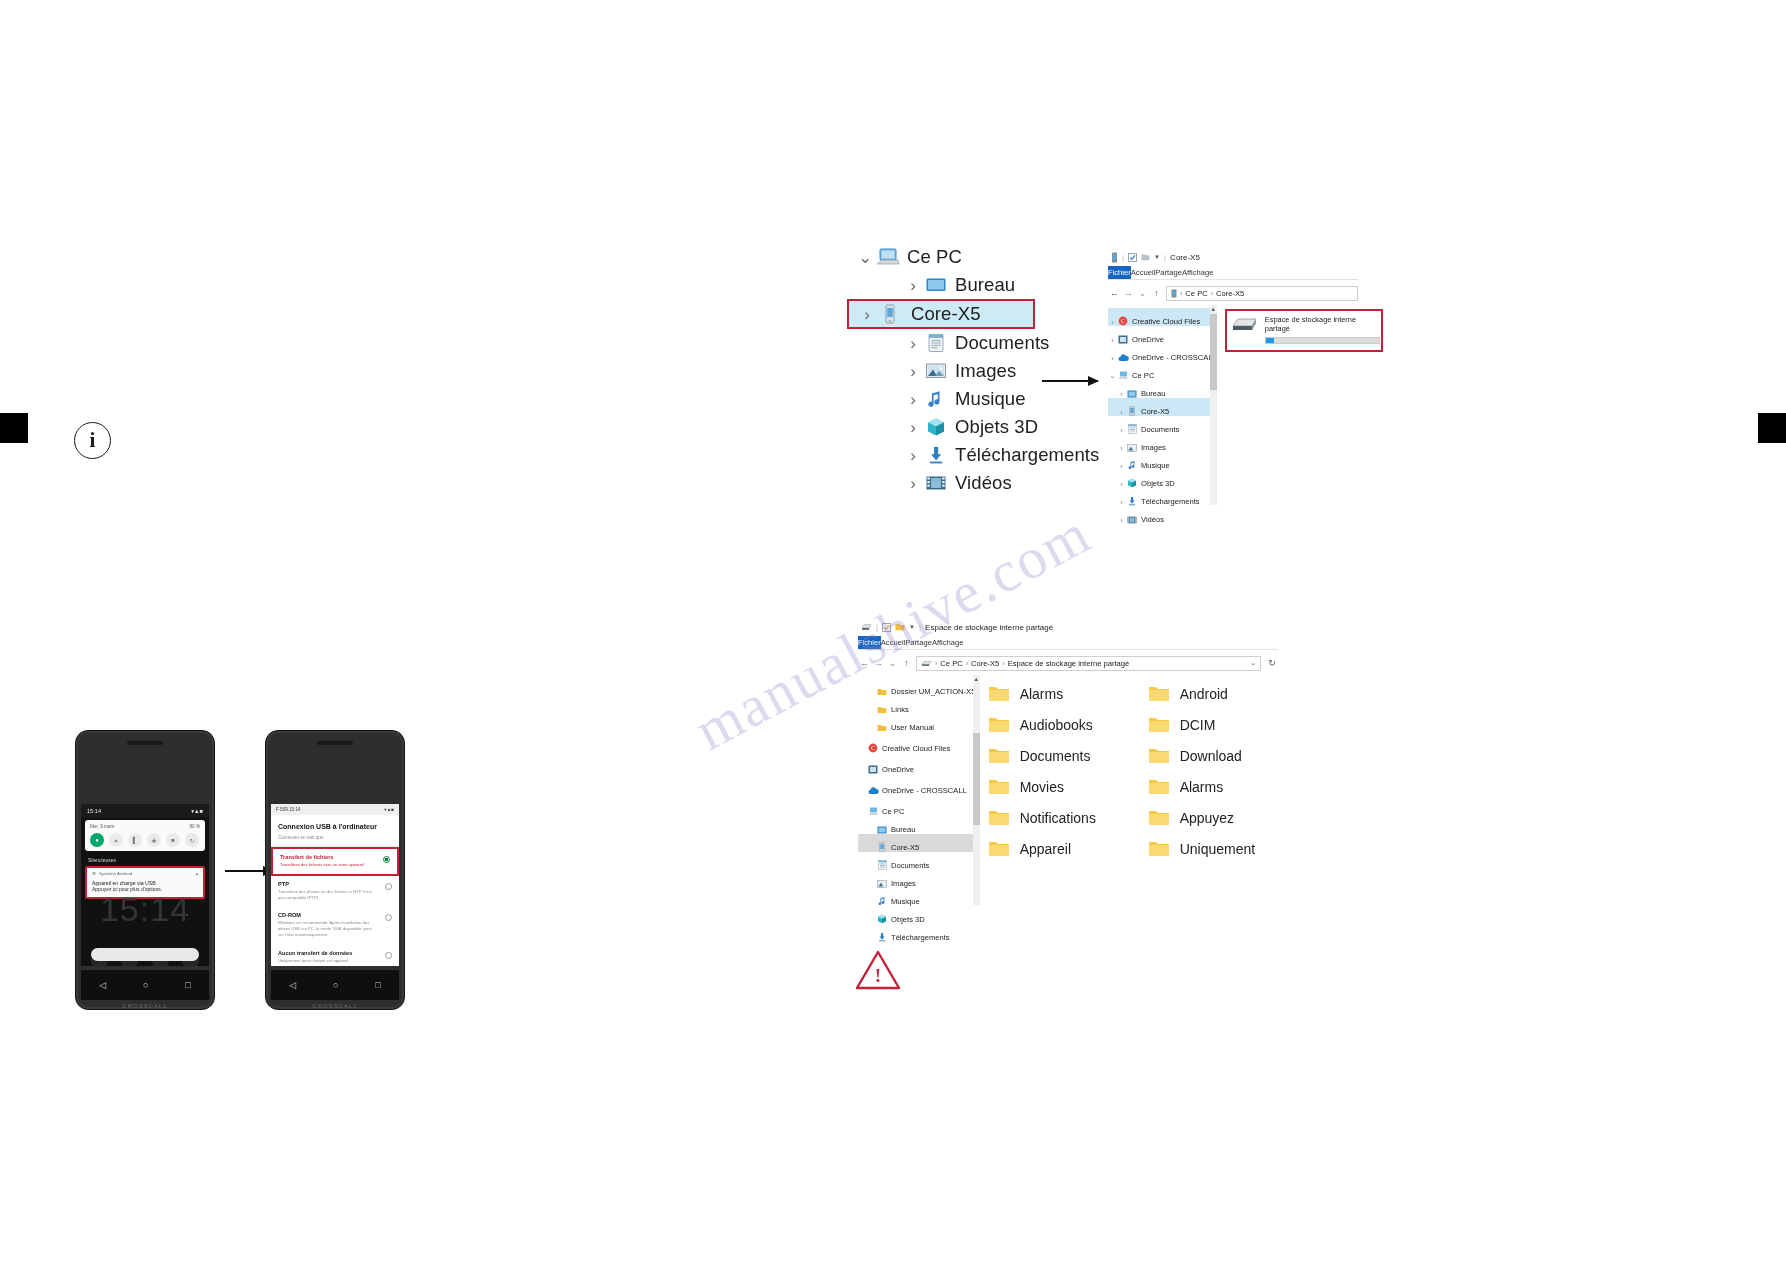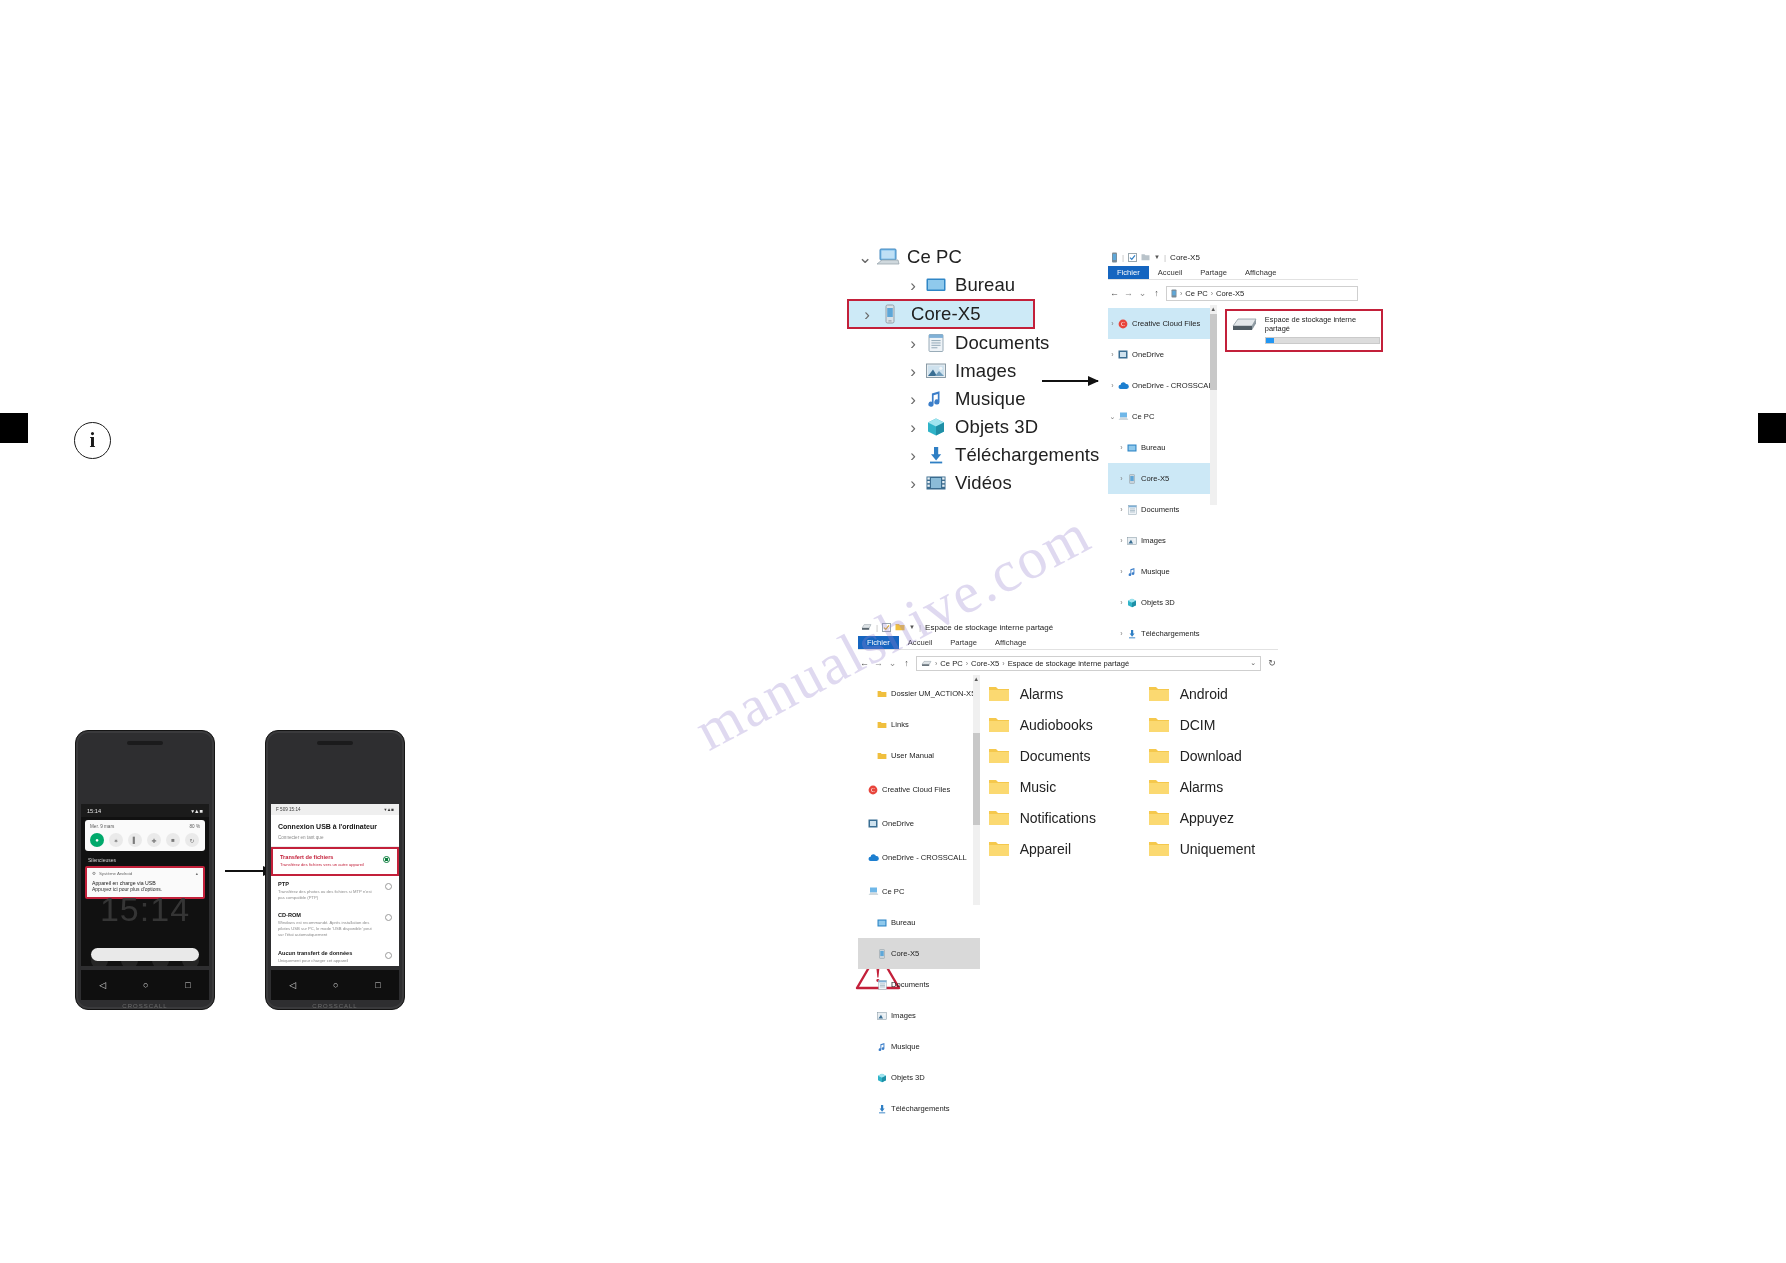--- a/index.html
+++ b/index.html
@@ -64,39 +64,39 @@
     border-bottom:5px solid transparent;
   }
 
   
   .exp1 { position:absolute; left:1108px; top:250px; width:250px; }
   .exp2 { position:absolute; left:858px; top:620px; width:420px; }
 
   .exp-titlebar { display:flex; align-items:center; gap:4px; height:14px; font-size:8px; color:#222; padding-left:3px;}
   .exp-titlebar .sep { color:#b9b9b9; }
   .exp-ribbon { display:flex; align-items:flex-end; height:14px; margin-top:2px; border-bottom:1px solid #e2e2e2;}
-  .exp-ribbon .tab { font-size:7.6px; padding:2px 9px; color:#333; }
+  .exp-ribbon .tab { font-size:7.6px; padding:2px 0; color:#333; }
   .exp-ribbon .tab.active { background:#1565c0; color:#fff; }
   .exp-addr { display:flex; align-items:center; height:18px; margin-top:4px; gap:5px; padding-left:2px;}
   .exp-addr .nav { font-size:9px; color:#8a8a8a; width:9px; text-align:center; }
   .exp-addr .nav.on { color:#555; }
   .exp-addrbox {
     flex:1; height:15px; border:1px solid #cfcfcf; background:#fff;
     display:flex; align-items:center; gap:3px; font-size:7.6px; color:#222; padding:0 4px;
   }
   .exp-addrbox .crumb-sep { color:#777; font-size:7px; }
   .exp-refresh { font-size:9px; color:#555; width:12px; text-align:center; }
 
   .exp-body { display:flex; margin-top:3px; }
   .exp-nav {
     width:112px; border-right:0px; position:relative;
     padding-top:3px;
   }
   .exp2 .exp-nav { width:125px; }
-  .exp-nav .nrow { display:flex; align-items:center; height:31px; font-size:7.6px; color:#222; white-space:nowrap; }
+  .exp-nav .nrow { display:flex; align-items:flex-end; height:18px; font-size:7.6px; color:#222; white-space:nowrap; }
   .exp-nav .nchev { width:9px; flex:0 0 9px; text-align:center; color:#7a7a7a; font-size:7px; }
   .exp-nav .nico { width:12px; flex:0 0 12px; display:flex; align-items:center; justify-content:center;}
   .exp-nav .nlbl { padding-left:3px; }
   .exp-nav .nrow.sel { background:#cce8f6; }
   .exp-nav .nrow.sel-grey { background:#d9d9d9; }
   .exp-nav .nrow.d1 { padding-left:9px; }
   .exp-scroll {
     position:absolute; right:0; top:0; width:7px; height:100%;
     background:#f0f0f0;
   }
@@ -842,21 +842,21 @@
             <span class="fname">Download</span>
           </div>
 
           <div class="fitem">
             <span>
                 <svg width="22" height="18" viewBox="0 0 22 18">
                   <path d="M1 2 h7 l2 2 h11 v12 h-20 Z" fill="#f5c84c"></path>
                   <path d="M1 5 h20 v11 h-20 Z" fill="#fbd971"></path>
                 </svg>
               </span>
-            <span class="fname">Music</span>
+            <span class="fname">Movies</span>
           </div>
           <div class="fitem">
             <span>
                 <svg width="22" height="18" viewBox="0 0 22 18">
                   <path d="M1 2 h7 l2 2 h11 v12 h-20 Z" fill="#f5c84c"></path>
                   <path d="M1 5 h20 v11 h-20 Z" fill="#fbd971"></path>
                 </svg>
               </span>
             <span class="fname">Alarms</span>
           </div>

